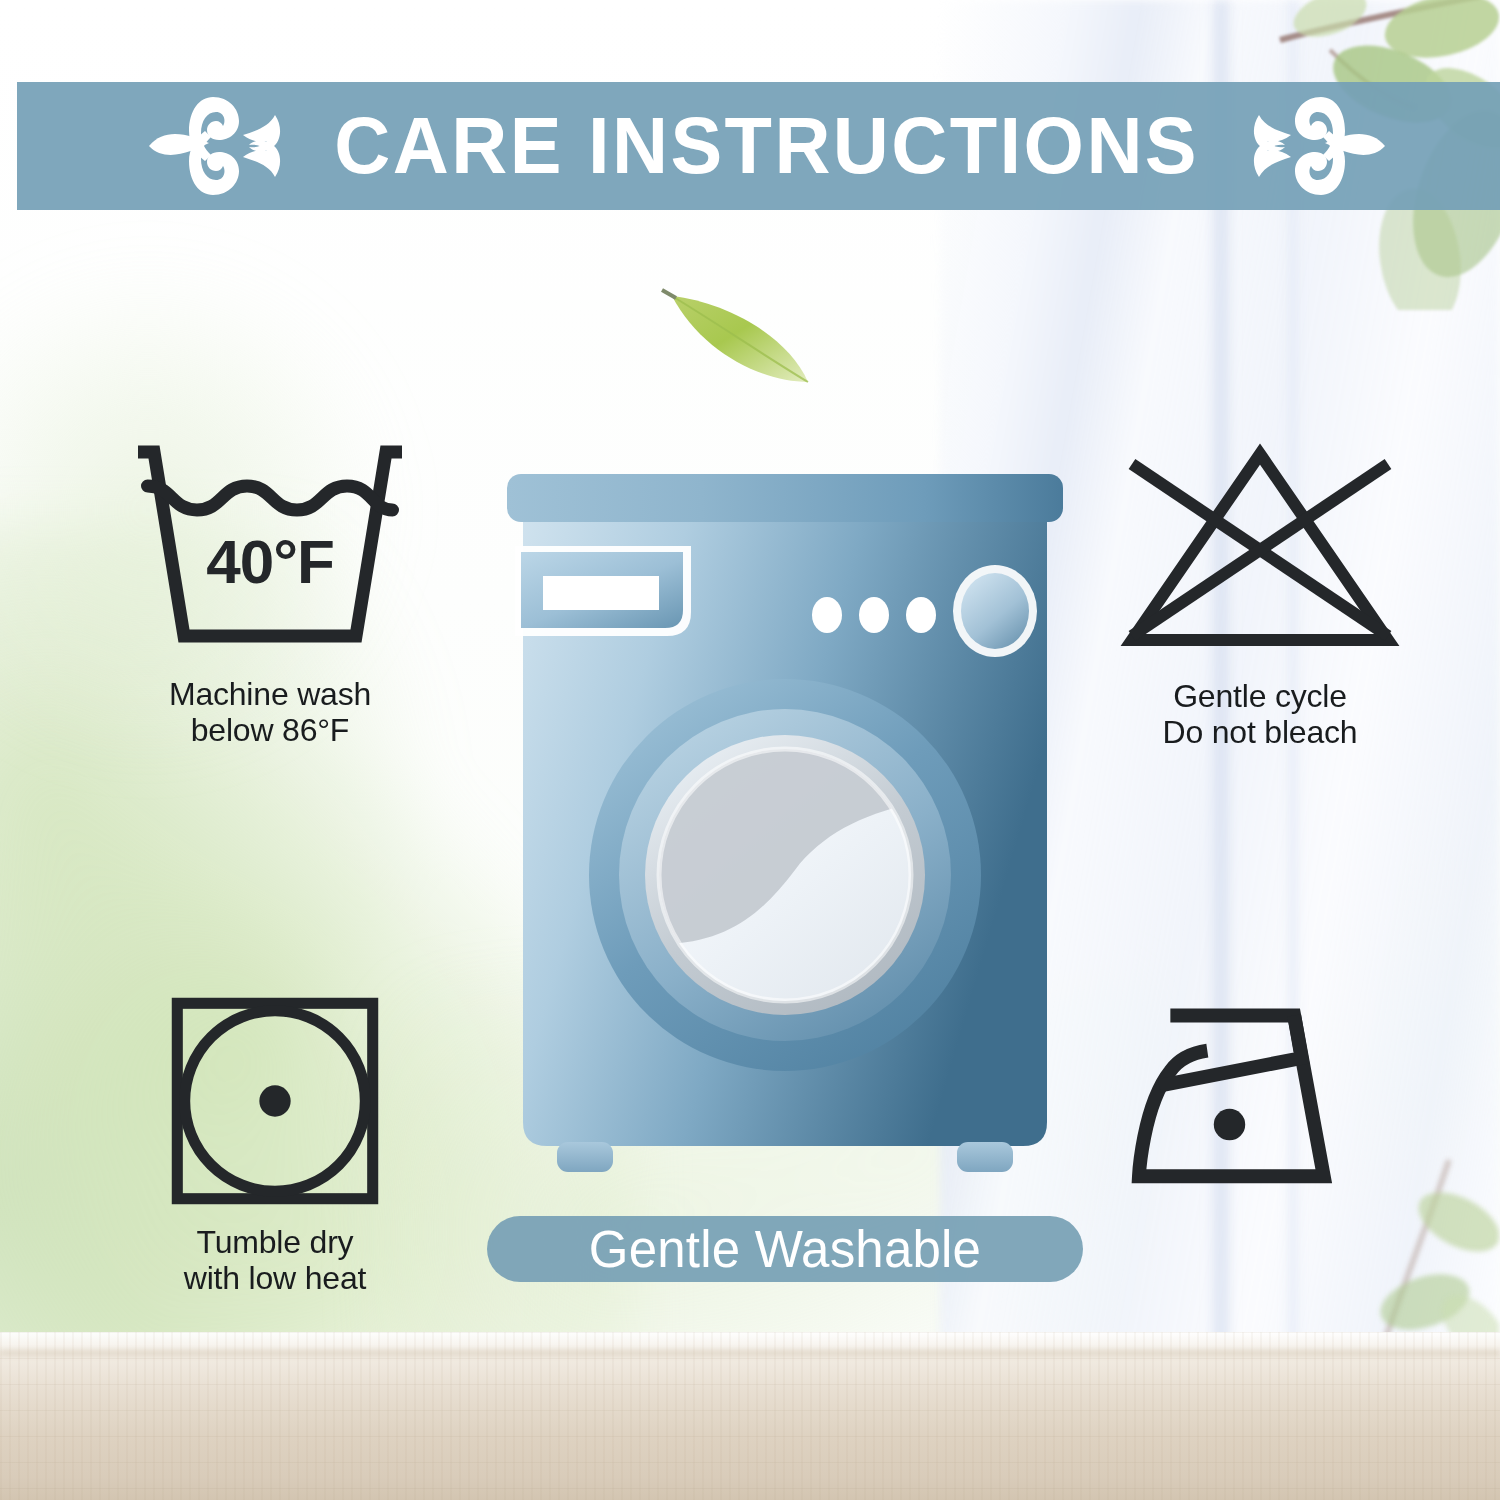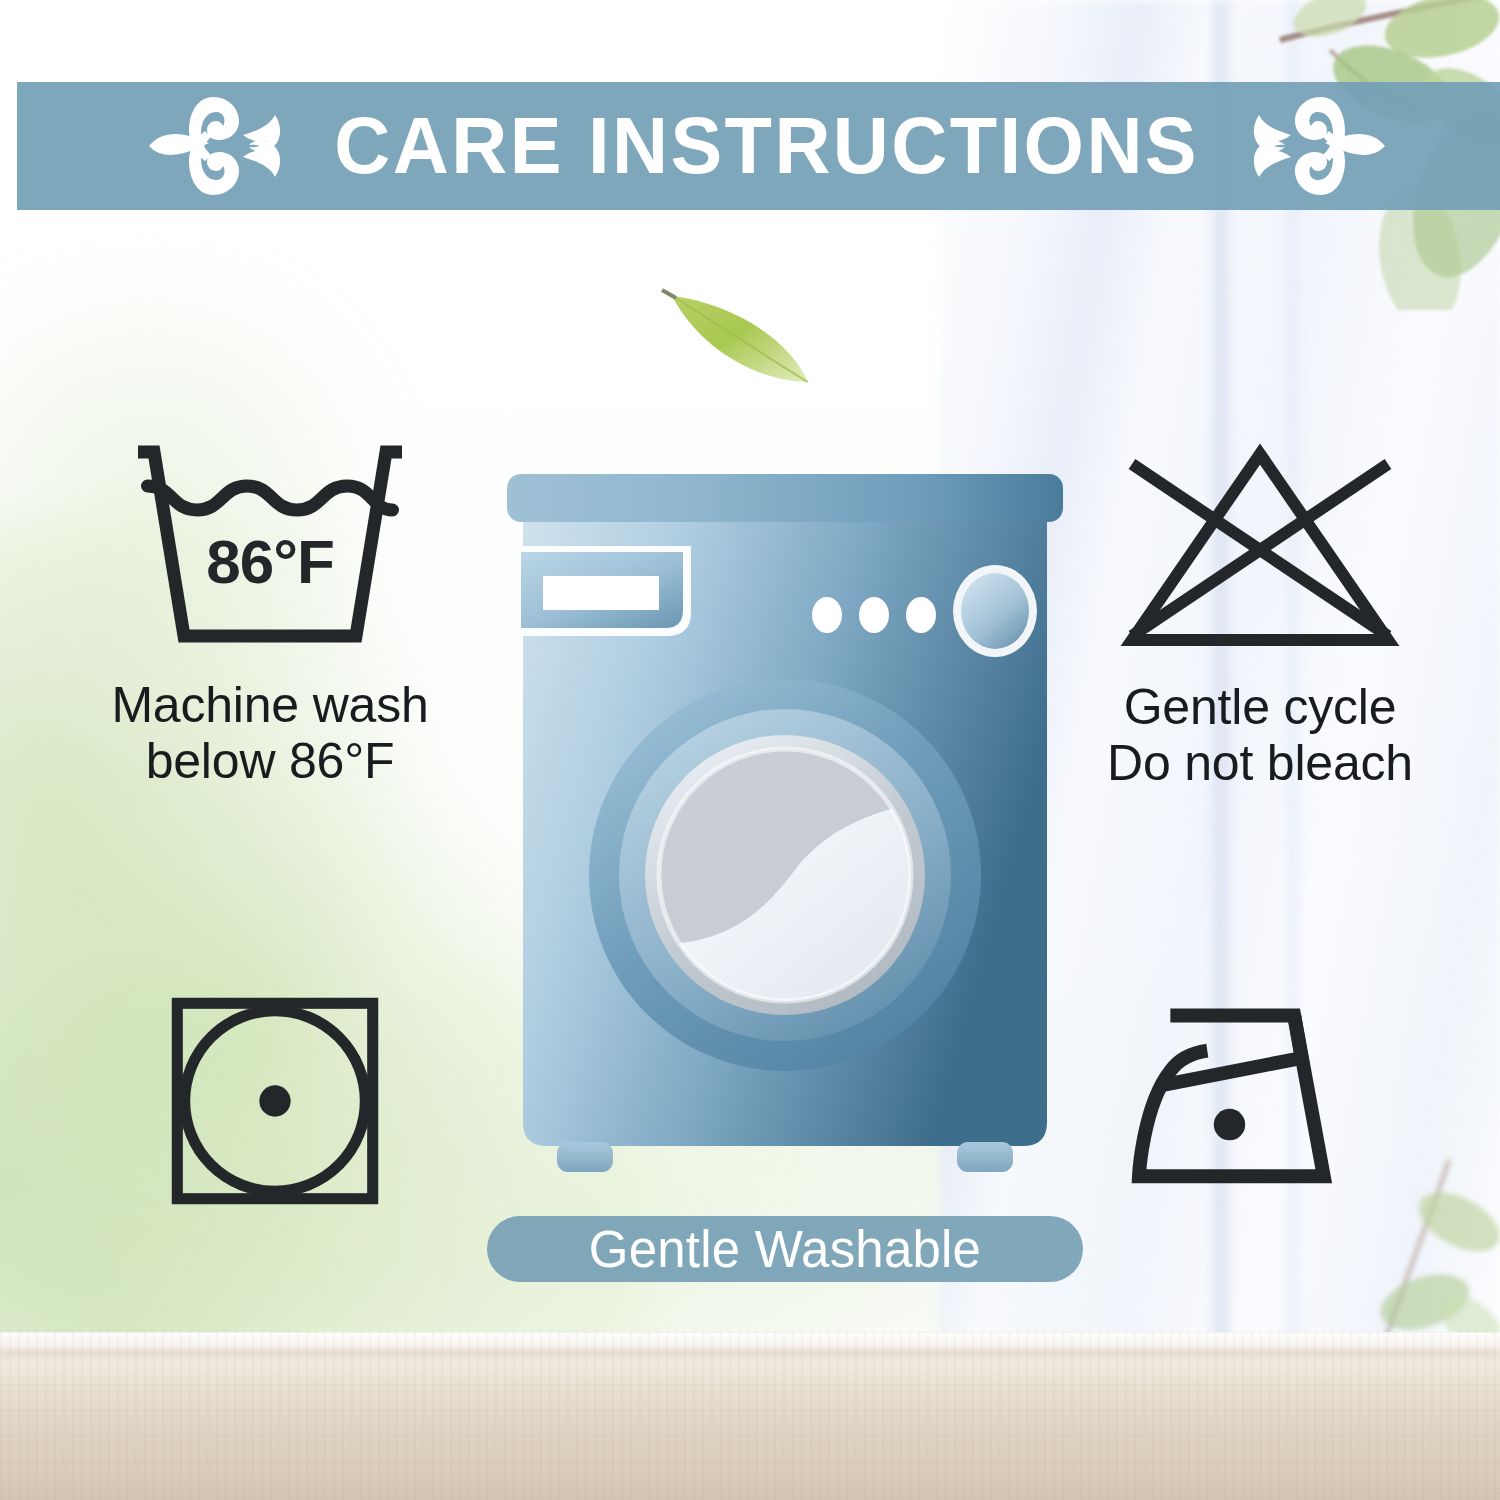--- a/index.html
+++ b/index.html
@@ -121,21 +121,21 @@
   }
   .orn{ width:140px; height:110px; flex:0 0 auto; }
   .orn-l{ margin-right:38px; margin-left:42px; }
   .orn-r{ margin-left:38px; margin-right:42px; }
 
   
   .sym{ position:absolute; z-index:4; display:flex; flex-direction:column; align-items:center; }
   .sym .glyph{ display:block; }
   .sym .cap{
     color:#191c1e;
-    font-size:50px;
+    font-size:32px;
     line-height:1.12;
     text-align:center;
     white-space:pre-line;
     letter-spacing:-.2px;
   }
 
   #sym-wash    { left:55px;   top:440px;  width:430px; }
   #sym-bleach  { left:1045px; top:440px;  width:430px; }
   #sym-dry     { left:60px;   top:995px;  width:430px; }
   #sym-iron    { left:1045px; top:995px;  width:430px; }
@@ -239,21 +239,21 @@
   </svg>
 </div>
 
 <div class="sym" id="sym-wash">
   <div style="position:relative;width:300px;height:215px;">
     <svg class="glyph" viewBox="0 0 300 215" width="300" height="215">
       <path d="M18 12 L34 12 L64 196 L236 196 L266 12 L282 12" fill="none" stroke="#24272A" stroke-width="13" stroke-linejoin="miter" stroke-linecap="butt"></path>
       <path d="M27.5 46 C52 46 52 70 77 70 C102 70 102 46 127 46 C152 46 152 70 177 70
                C202 70 202 46 227 46 C252 46 252 70 272.5 70" fill="none" stroke="#24272A" stroke-width="13" stroke-linecap="round" stroke-linejoin="round"></path>
     </svg>
-    <div class="tubtemp" style="left:0;right:0;top:86px;text-align:center;">86°F</div>
+    <div class="tubtemp" style="left:0;right:0;top:86px;text-align:center;">40°F</div>
   </div>
   <div class="cap">Machine wash
 below 86°F</div>
 </div>
 
 <div class="sym" id="sym-bleach">
   <svg class="glyph" viewBox="0 0 300 215" width="300" height="215">
     <path d="M150 14 L278 200 L22 200 Z" fill="none" stroke="#24272A" stroke-width="12" stroke-linejoin="miter"></path>
     <line x1="22" y1="24" x2="278" y2="196" stroke="#24272A" stroke-width="12" stroke-linecap="butt"></line>
     <line x1="278" y1="24" x2="22" y2="196" stroke="#24272A" stroke-width="12" stroke-linecap="butt"></line>
@@ -261,20 +261,22 @@
   <div class="cap">Gentle cycle
 Do not bleach</div>
 </div>
 
 <div class="sym" id="sym-dry">
   <svg class="glyph" viewBox="0 0 230 230" width="212" height="212">
     <rect x="9" y="9" width="212" height="212" fill="none" stroke="#24272A" stroke-width="12"></rect>
     <circle cx="115" cy="115" r="98" fill="none" stroke="#24272A" stroke-width="12"></circle>
     <circle cx="115" cy="115" r="17" fill="#24272A"></circle>
   </svg>
+  <div class="cap">Tumble dry
+with low heat</div>
 </div>
 
 <div class="sym" id="sym-iron">
   <svg class="glyph" viewBox="0 0 290 215" width="268" height="199">
     <path d="M48 22 L182 22 L214 196 L14 196 C14 196 18 120 48 82 C58 68 74 62 88 60" fill="none" stroke="#24272A" stroke-width="15" stroke-linejoin="miter" stroke-linecap="butt"></path>
     <path d="M182 22 L190 68 L36 98" fill="none" stroke="#24272A" stroke-width="15" stroke-linejoin="miter"></path>
     <circle cx="112" cy="140" r="17" fill="#24272A"></circle>
   </svg>
 </div>
 

